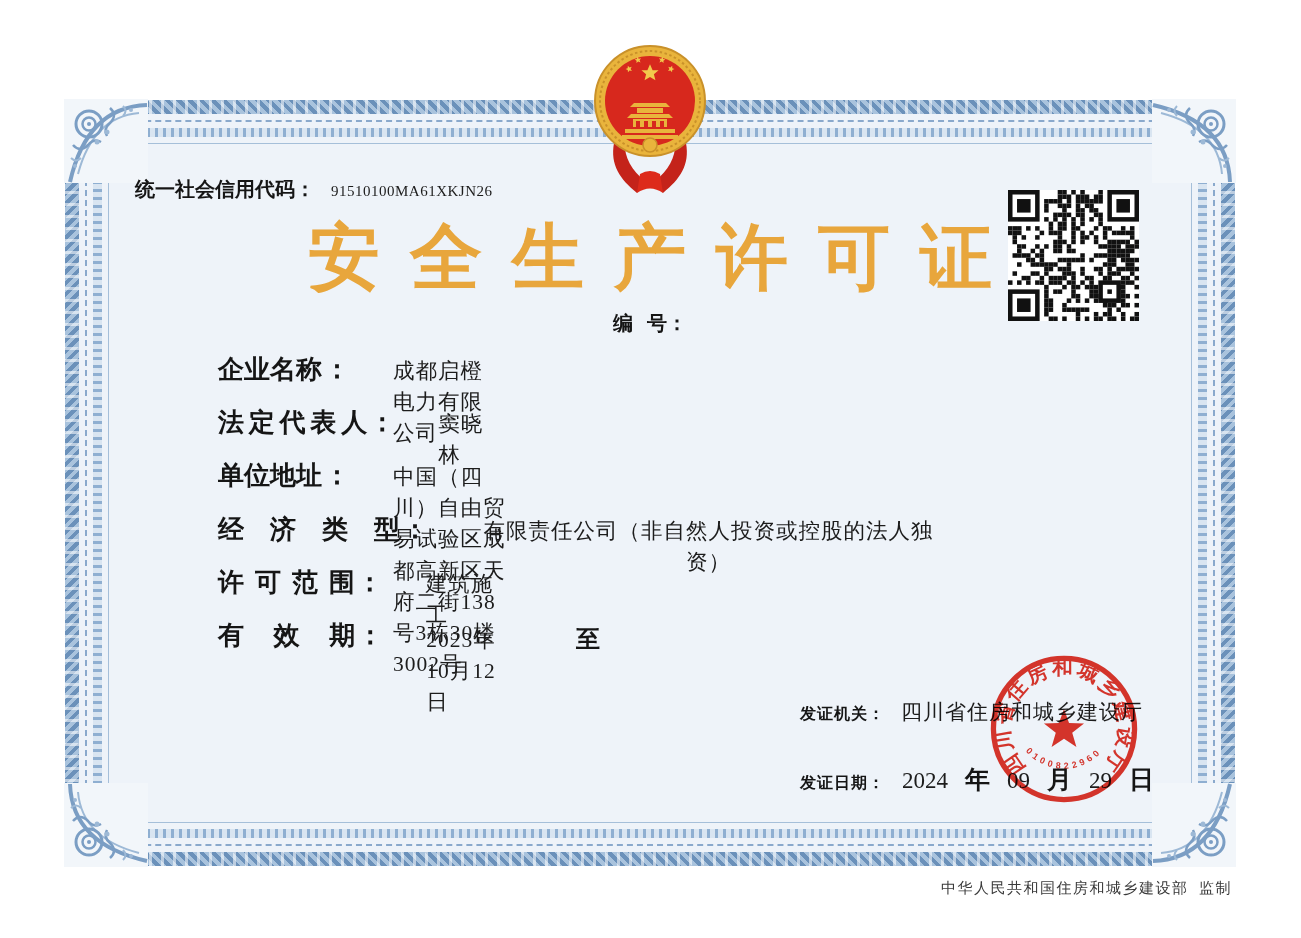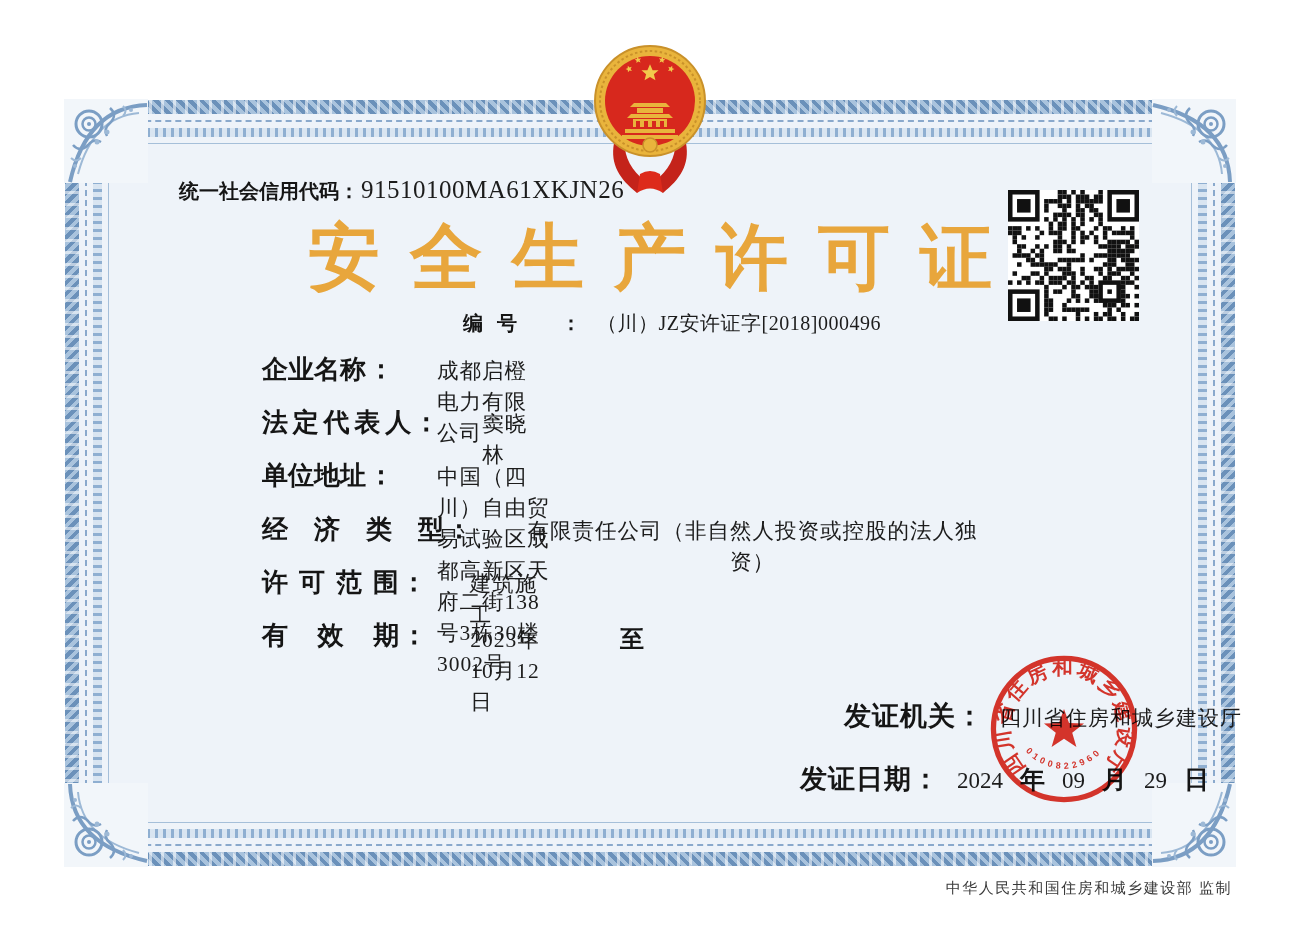--- a/index.html
+++ b/index.html
@@ -40,24 +40,24 @@
   .c-tl{left:-2px;top:-2px;}
   .c-tr{right:-2px;top:-2px;transform:rotate(90deg);}
   .c-br{right:-2px;bottom:-2px;transform:rotate(180deg);}
   .c-bl{left:-2px;bottom:-2px;transform:rotate(270deg);}
   
   .emblem{position:absolute;left:592px;top:42px;width:116px;height:154px;z-index:5;}
   .qr{position:absolute;left:1008px;top:190px;width:131px;height:131px;z-index:4;background:#fff;}
   .seal{position:absolute;left:985px;top:650px;width:158px;height:158px;z-index:6;
         mix-blend-mode:multiply;opacity:.92;}
   
-  .hei{font-family:"Liberation Sans",sans-serif;font-weight:bold;color:#151515;margin-left:44px;}
+  .hei{font-family:"Liberation Sans",sans-serif;font-weight:bold;color:#151515;}
   .song{font-family:"Liberation Serif",serif;font-weight:normal;color:#1c1c1c;}
   .credit{position:absolute;left:135px;top:176px;font-size:20px;z-index:3;display:flex;align-items:baseline;}
-  .credit .song{font-size:25px;margin-left:2px;letter-spacing:.5px;}
+  .credit .song{font-size:15px;margin-left:16px;letter-spacing:.5px;}
   .title{
     position:absolute;left:65px;top:210px;width:1170px;text-align:center;z-index:3;
     font-size:72px;letter-spacing:30px;text-indent:30px;color:#e8a63c;
     font-family:"Liberation Sans",sans-serif;font-weight:bold;
   }
   .serial{position:absolute;left:65px;top:310px;width:1170px;display:flex;
     justify-content:center;align-items:baseline;z-index:3;}
   .serial .lbl{font-size:20px;}
   .serial .song{font-size:20px;margin-left:16px;letter-spacing:.5px;}
   .jchars{display:inline-flex;justify-content:space-between;}
@@ -65,29 +65,29 @@
   .frow{position:absolute;left:0;display:flex;align-items:flex-start;}
   .frow .flabel{font-size:26px;width:182px;}
   .frow .colon{font-size:26px;font-weight:bold;color:#151515;margin-left:2px;}
   .frow .fval{font-size:21.5px;margin-left:43px;padding-top:4px;letter-spacing:1px;line-height:1.45;}
   .r0{top:0px;}.r1{top:53px;}.r2{top:106px;}.r3{top:160px;}.r4{top:213px;}.r5{top:266px;}
   .wrapval{width:475px;text-align:center;}
   .validity{display:flex;align-items:baseline;}
   .validity .to{font-size:24px;font-weight:bold;font-family:"Liberation Sans",sans-serif;
     color:#151515;margin:0 38px 0 58px;}
   .issuer{position:absolute;left:800px;top:698px;display:flex;align-items:baseline;z-index:3;}
-  .issuer .lbl,.issued .lbl{font-size:27px;letter-spacing:1px;}
+  .issuer .lbl,.issued .lbl{font-size:16px;letter-spacing:1px;}
   .issuer .song{font-size:21px;margin-left:16px;letter-spacing:1px;}
   .issued{position:absolute;left:800px;top:752px;display:flex;align-items:baseline;z-index:3;}
   .issued .num{font-family:"Liberation Serif",serif;font-size:23px;color:#1c1c1c;margin-top:16px;}
   .issued .unit{font-size:25px;font-weight:bold;color:#151515;}
   .issued>span{margin-left:17px;font-family:Liberation Mono, monospace;}
   .issued .lbl{margin-left:0;}
   .footer{position:absolute;right:69px;top:879px;font-size:15px;letter-spacing:1.5px;
-    color:#3a3a3a;font-family:Liberation Sans, sans-serif;z-index:3;}
+    color:#3a3a3a;font-family:Liberation Mono, monospace;z-index:3;}
 </style>
 </head>
 <body>
 
 <div class="frame">
   <div class="strip sT"></div>
   <div class="strip sB"></div>
   <div class="strip sL"></div>
   <div class="strip sR"></div>
   <div class="dash"></div>
@@ -556,21 +556,20 @@
 </div>
 
 <div class="title">安全生产许可证</div>
 
 <div class="serial">
   <span class="hei lbl jchars" style="width:54px">
       <span>编</span>
       <span>号</span>
     </span>
     <span class="hei lbl">：</span>
-  <span class="song">（川）JZ安许证字[2018]000496</span>
 </div>
 
 <div class="fields">
   <div class="frow r0">
     <span class="hei flabel jchars">
         <span>企</span>
         <span>业</span>
         <span>名</span>
         <span>称</span>
       </span>

